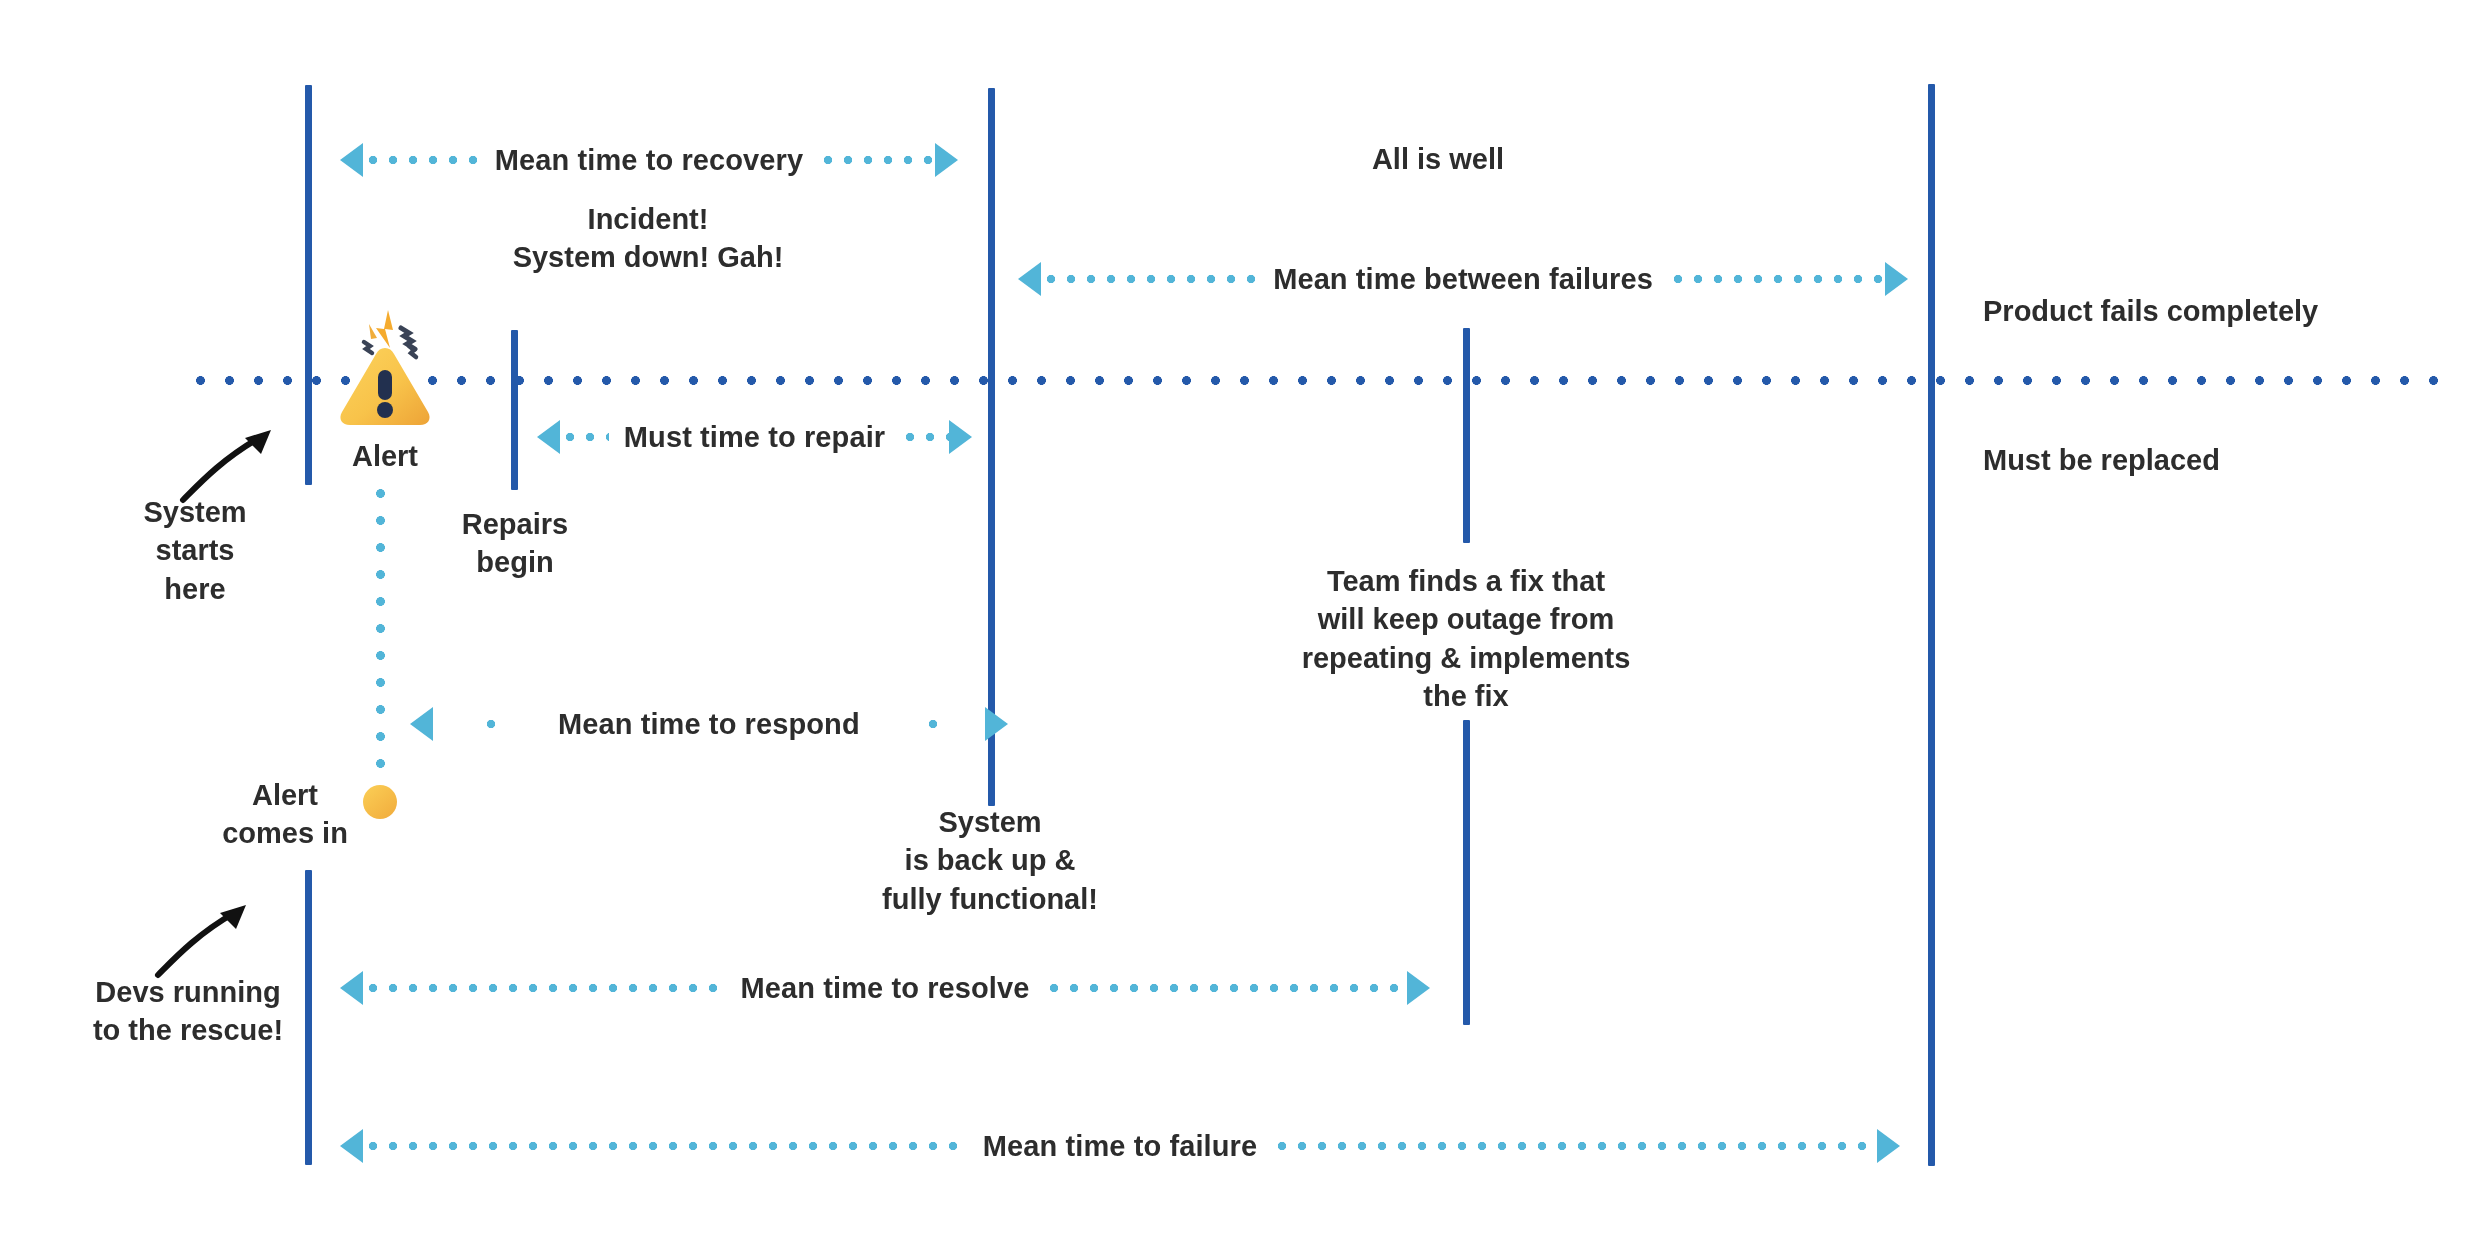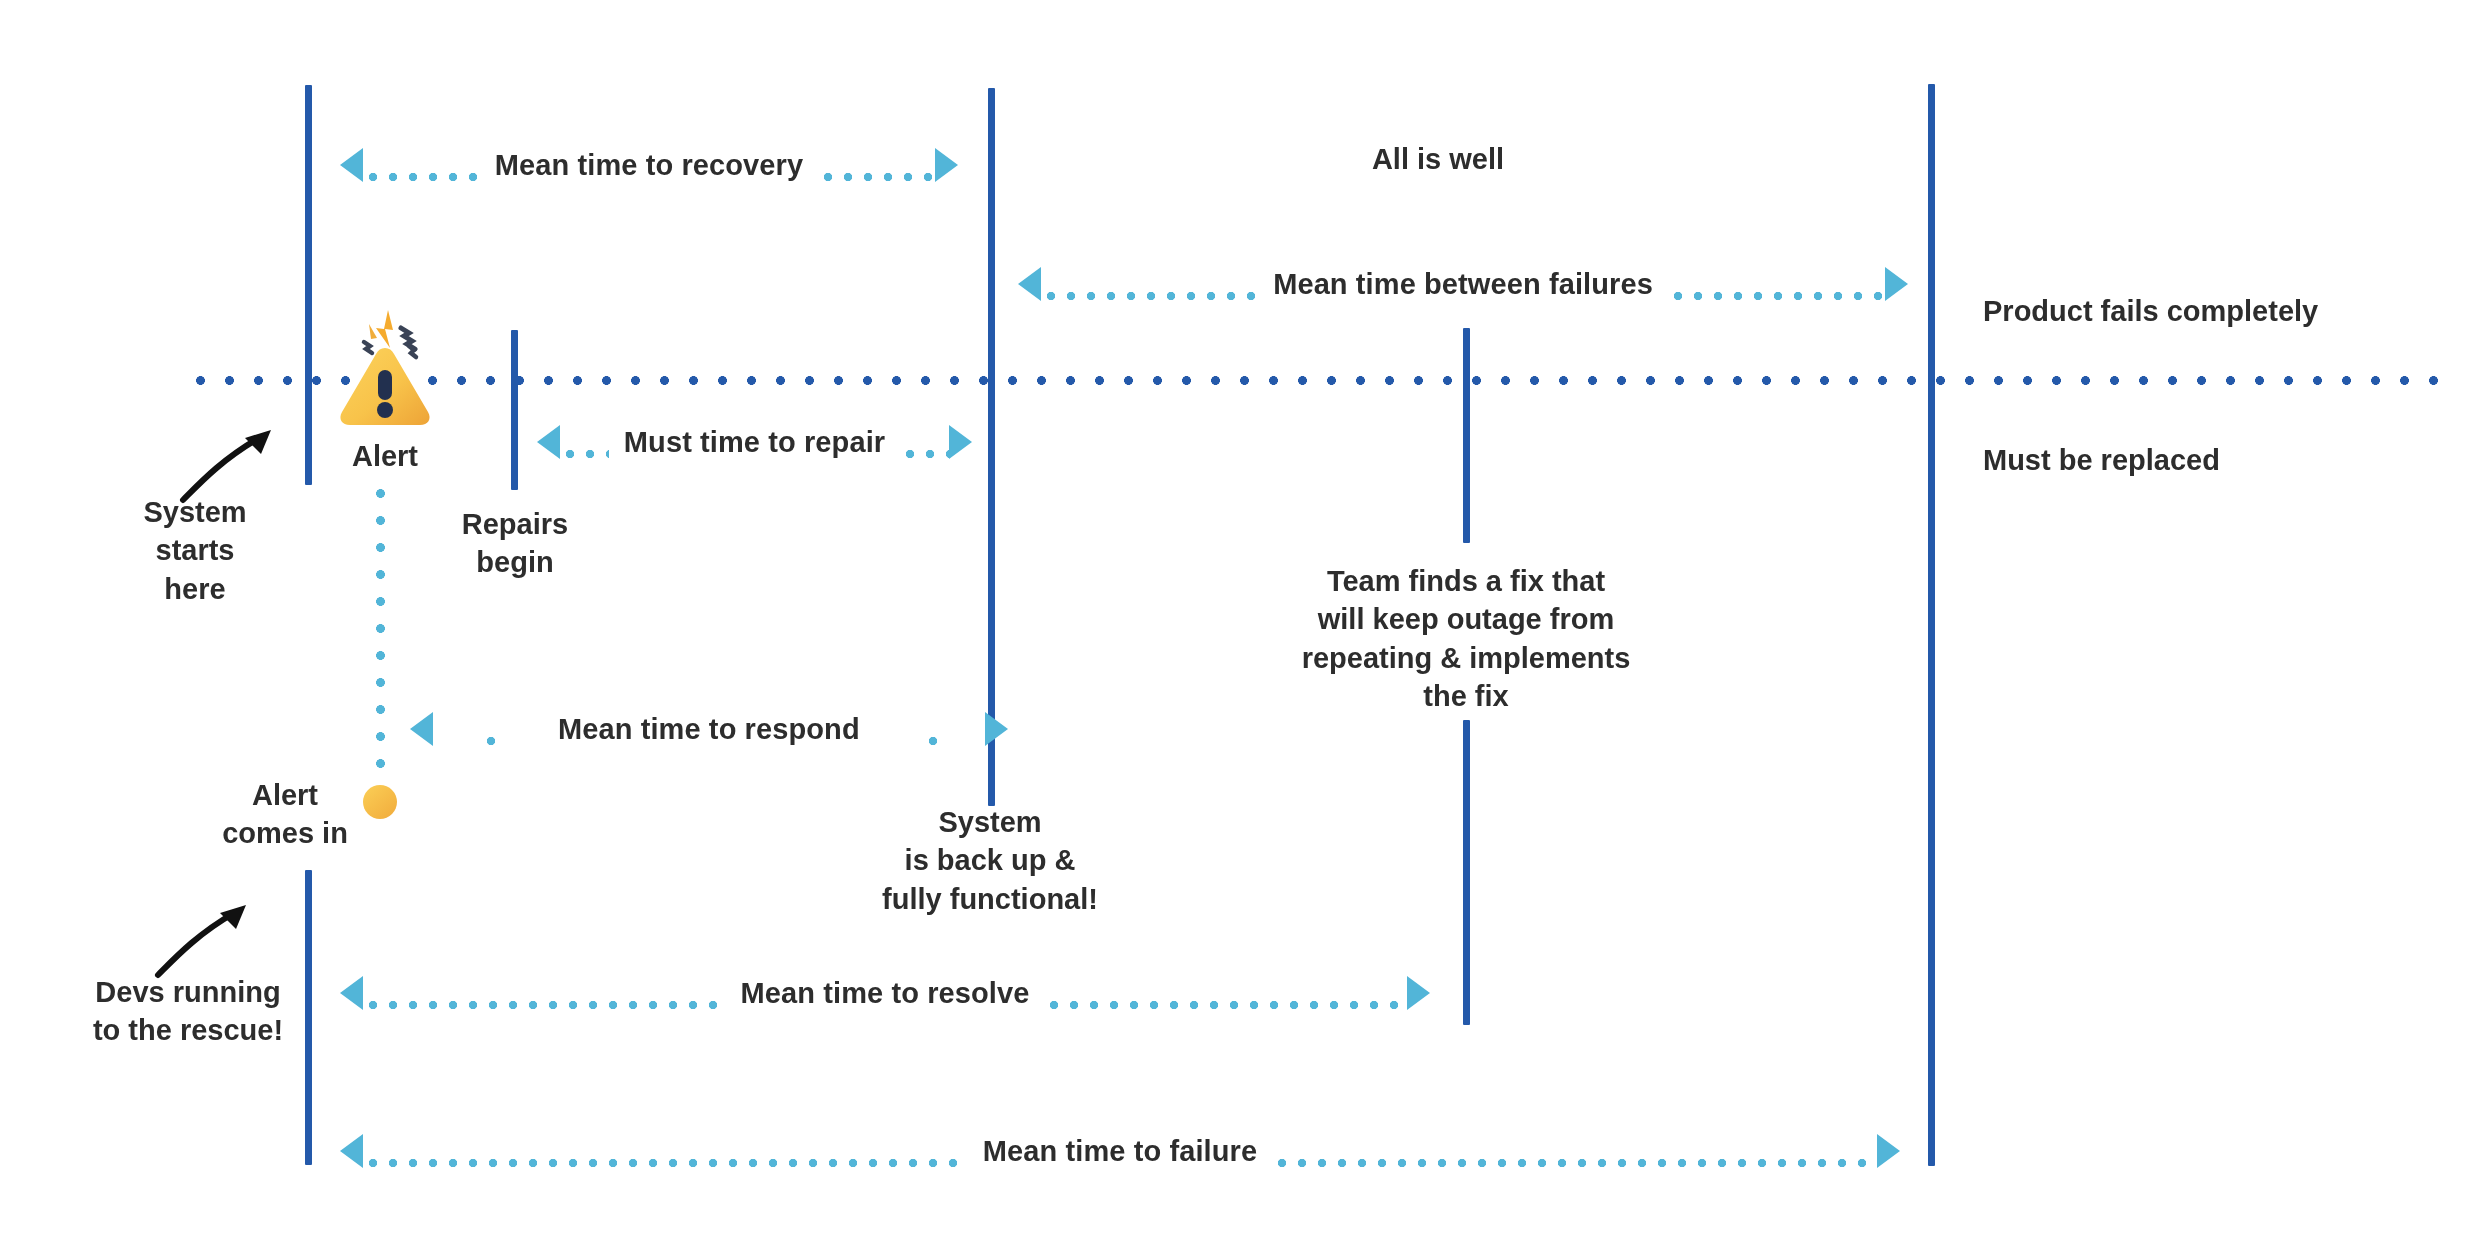--- a/index.html
+++ b/index.html
@@ -39,21 +39,21 @@
     width: 11px;
     background-image: radial-gradient(circle, #52b5d8 0 4.2px, transparent 4.6px);
     background-size: 11px 27px;
     background-repeat: repeat-y;
     background-position: center top;
   }
   
   .measure {
     position: absolute;
     display: flex;
-    align-items: flex-end;
+    align-items: center;
     height: 44px;
     white-space: nowrap;
   }
   .arrow-head {
     flex: 0 0 auto;
     width: 0;
     height: 0;
     border-top: 17px solid transparent;
     border-bottom: 17px solid transparent;
   }
@@ -208,20 +208,22 @@
   </div>
 
   <div class="measure" style="left:340px; top:1124px; width:1560px;">
     <span class="arrow-head left"></span>
     <span class="arrow-dots"></span>
     <span class="measure-label">Mean time to failure</span>
     <span class="arrow-dots"></span>
     <span class="arrow-head right"></span>
   </div>
 
+  <div class="caption center" style="left:418px; top:200px; width:460px;">Incident!
+System down! Gah!</div>
 
   <div class="caption center" style="left:1238px; top:140px; width:400px;">All is well</div>
 
   <div class="caption left" style="left:1983px; top:292px; width:520px;">Product fails completely</div>
 
   <div class="caption left" style="left:1983px; top:441px; width:520px;">Must be replaced</div>
 
   <div class="caption center" style="left:305px; top:437px; width:160px;">Alert</div>
 
   <div class="caption center" style="left:425px; top:505px; width:180px;">Repairs

